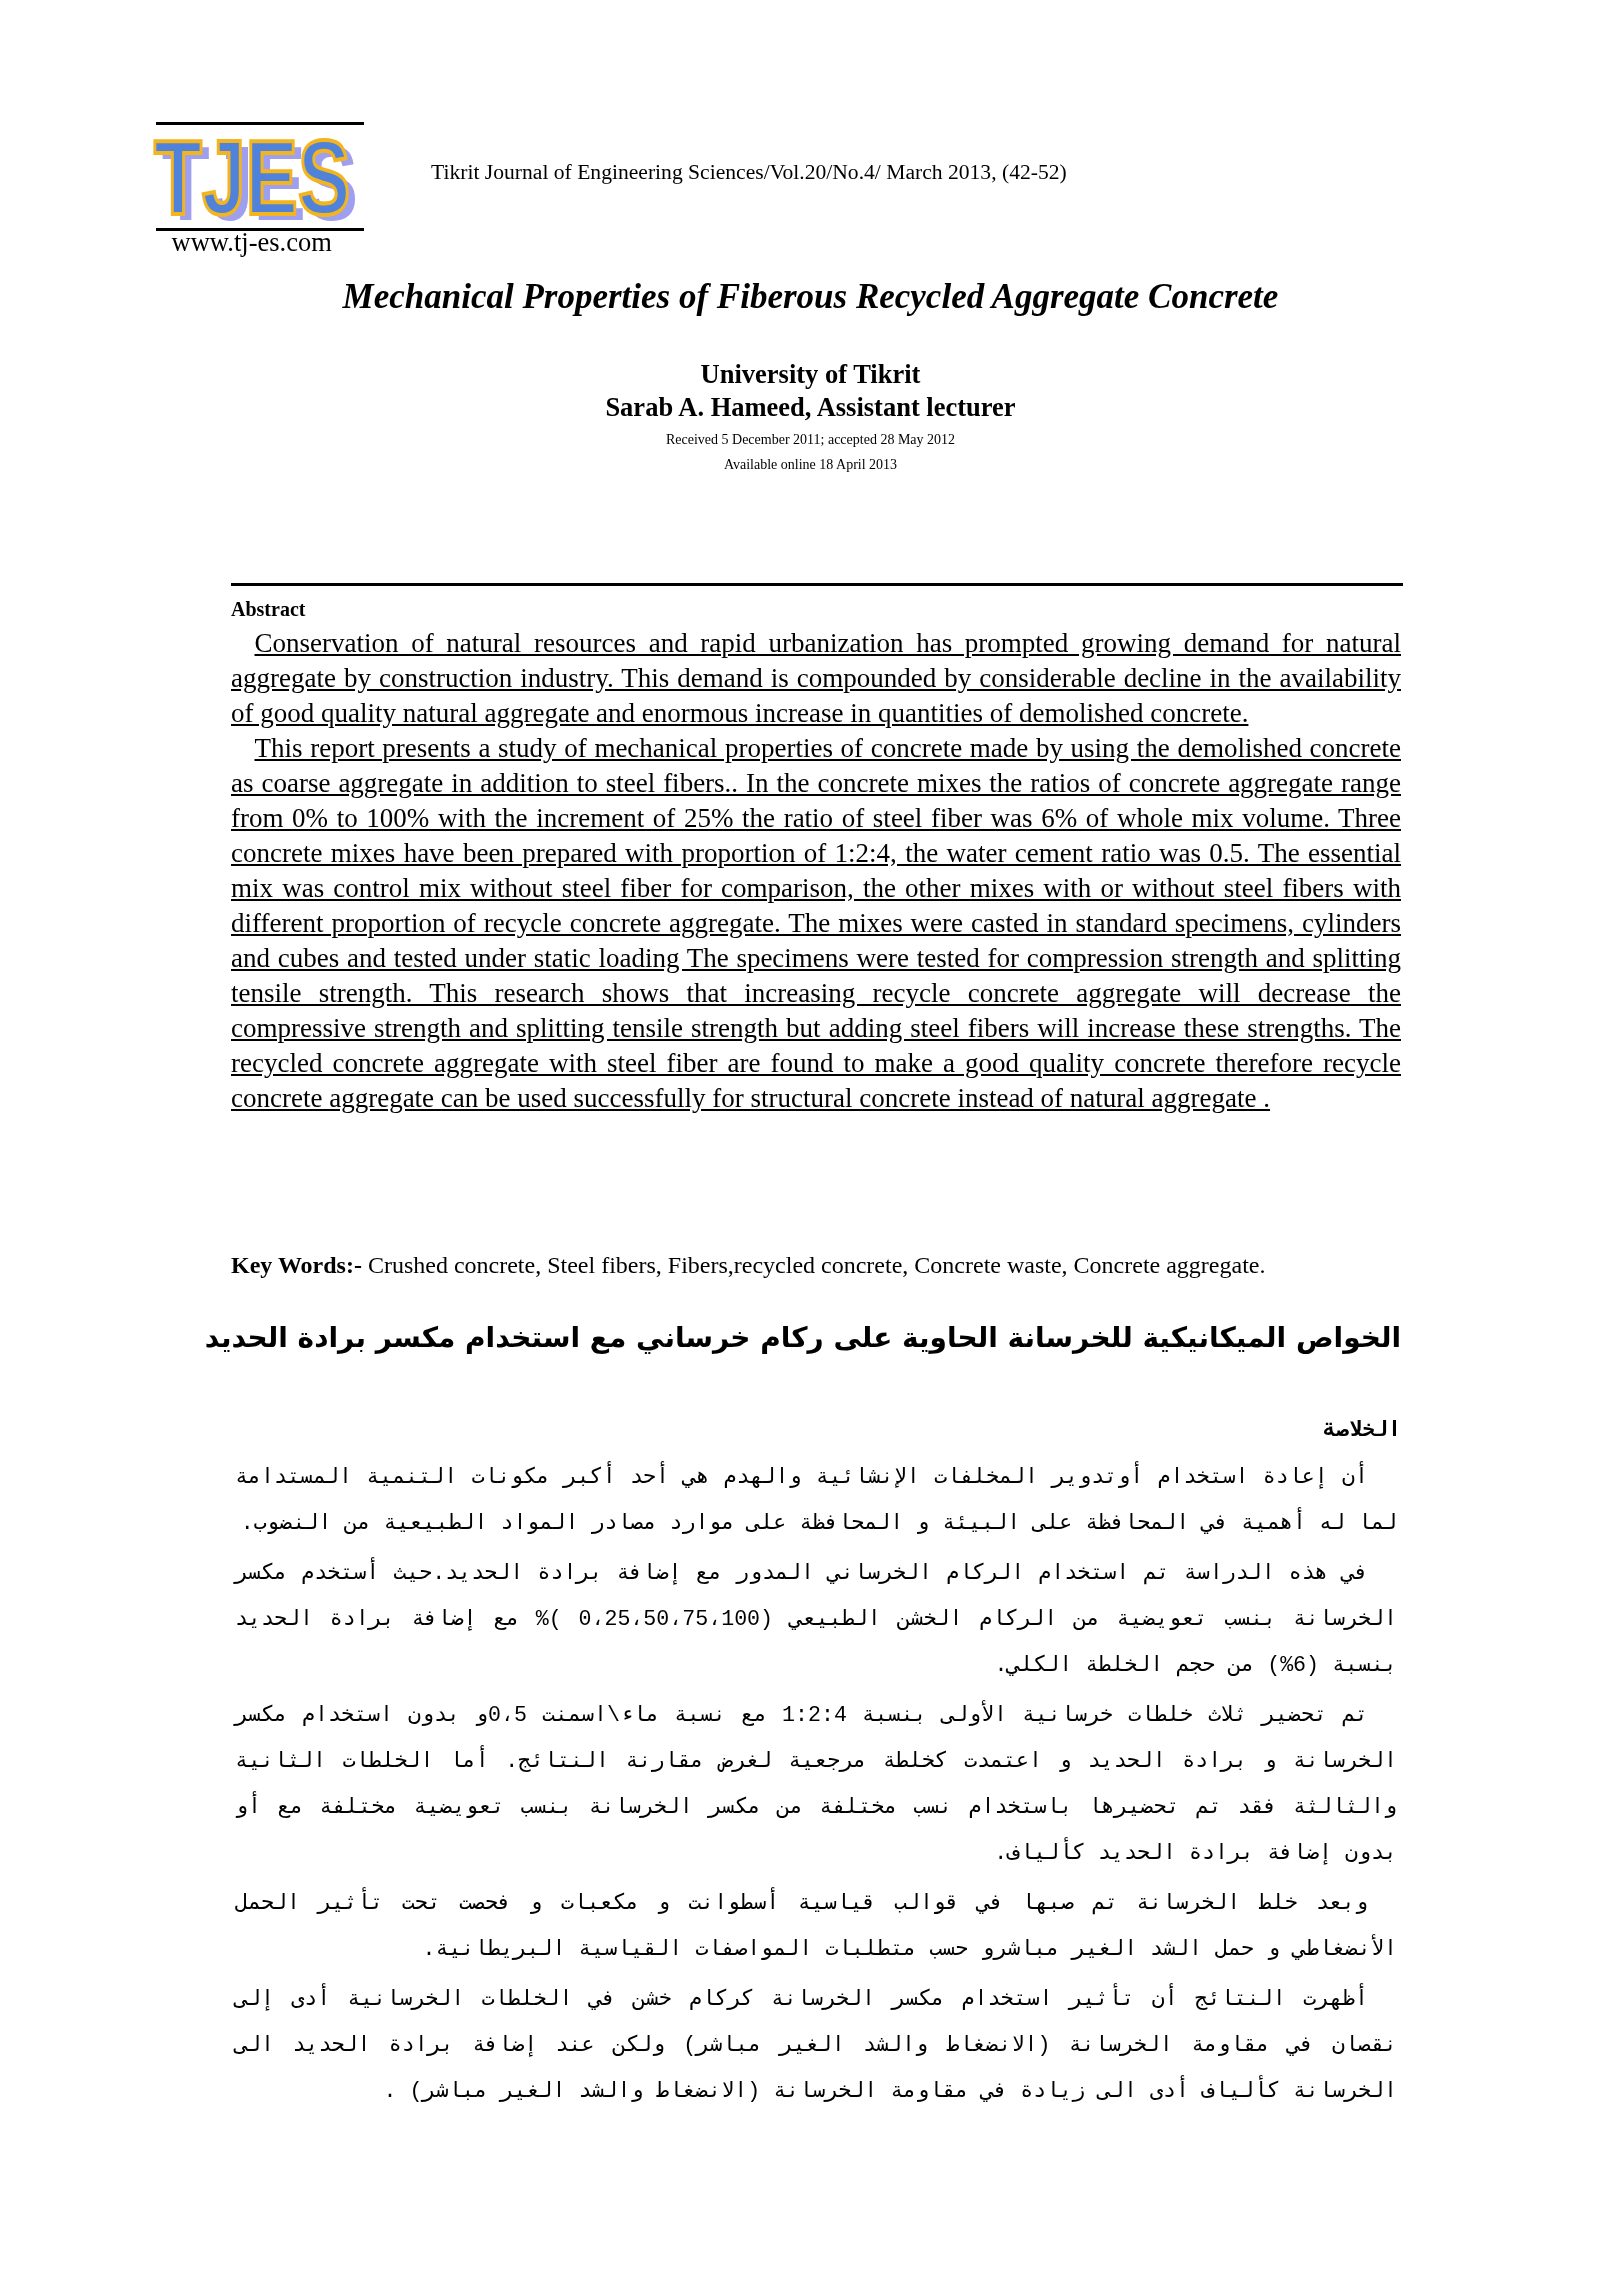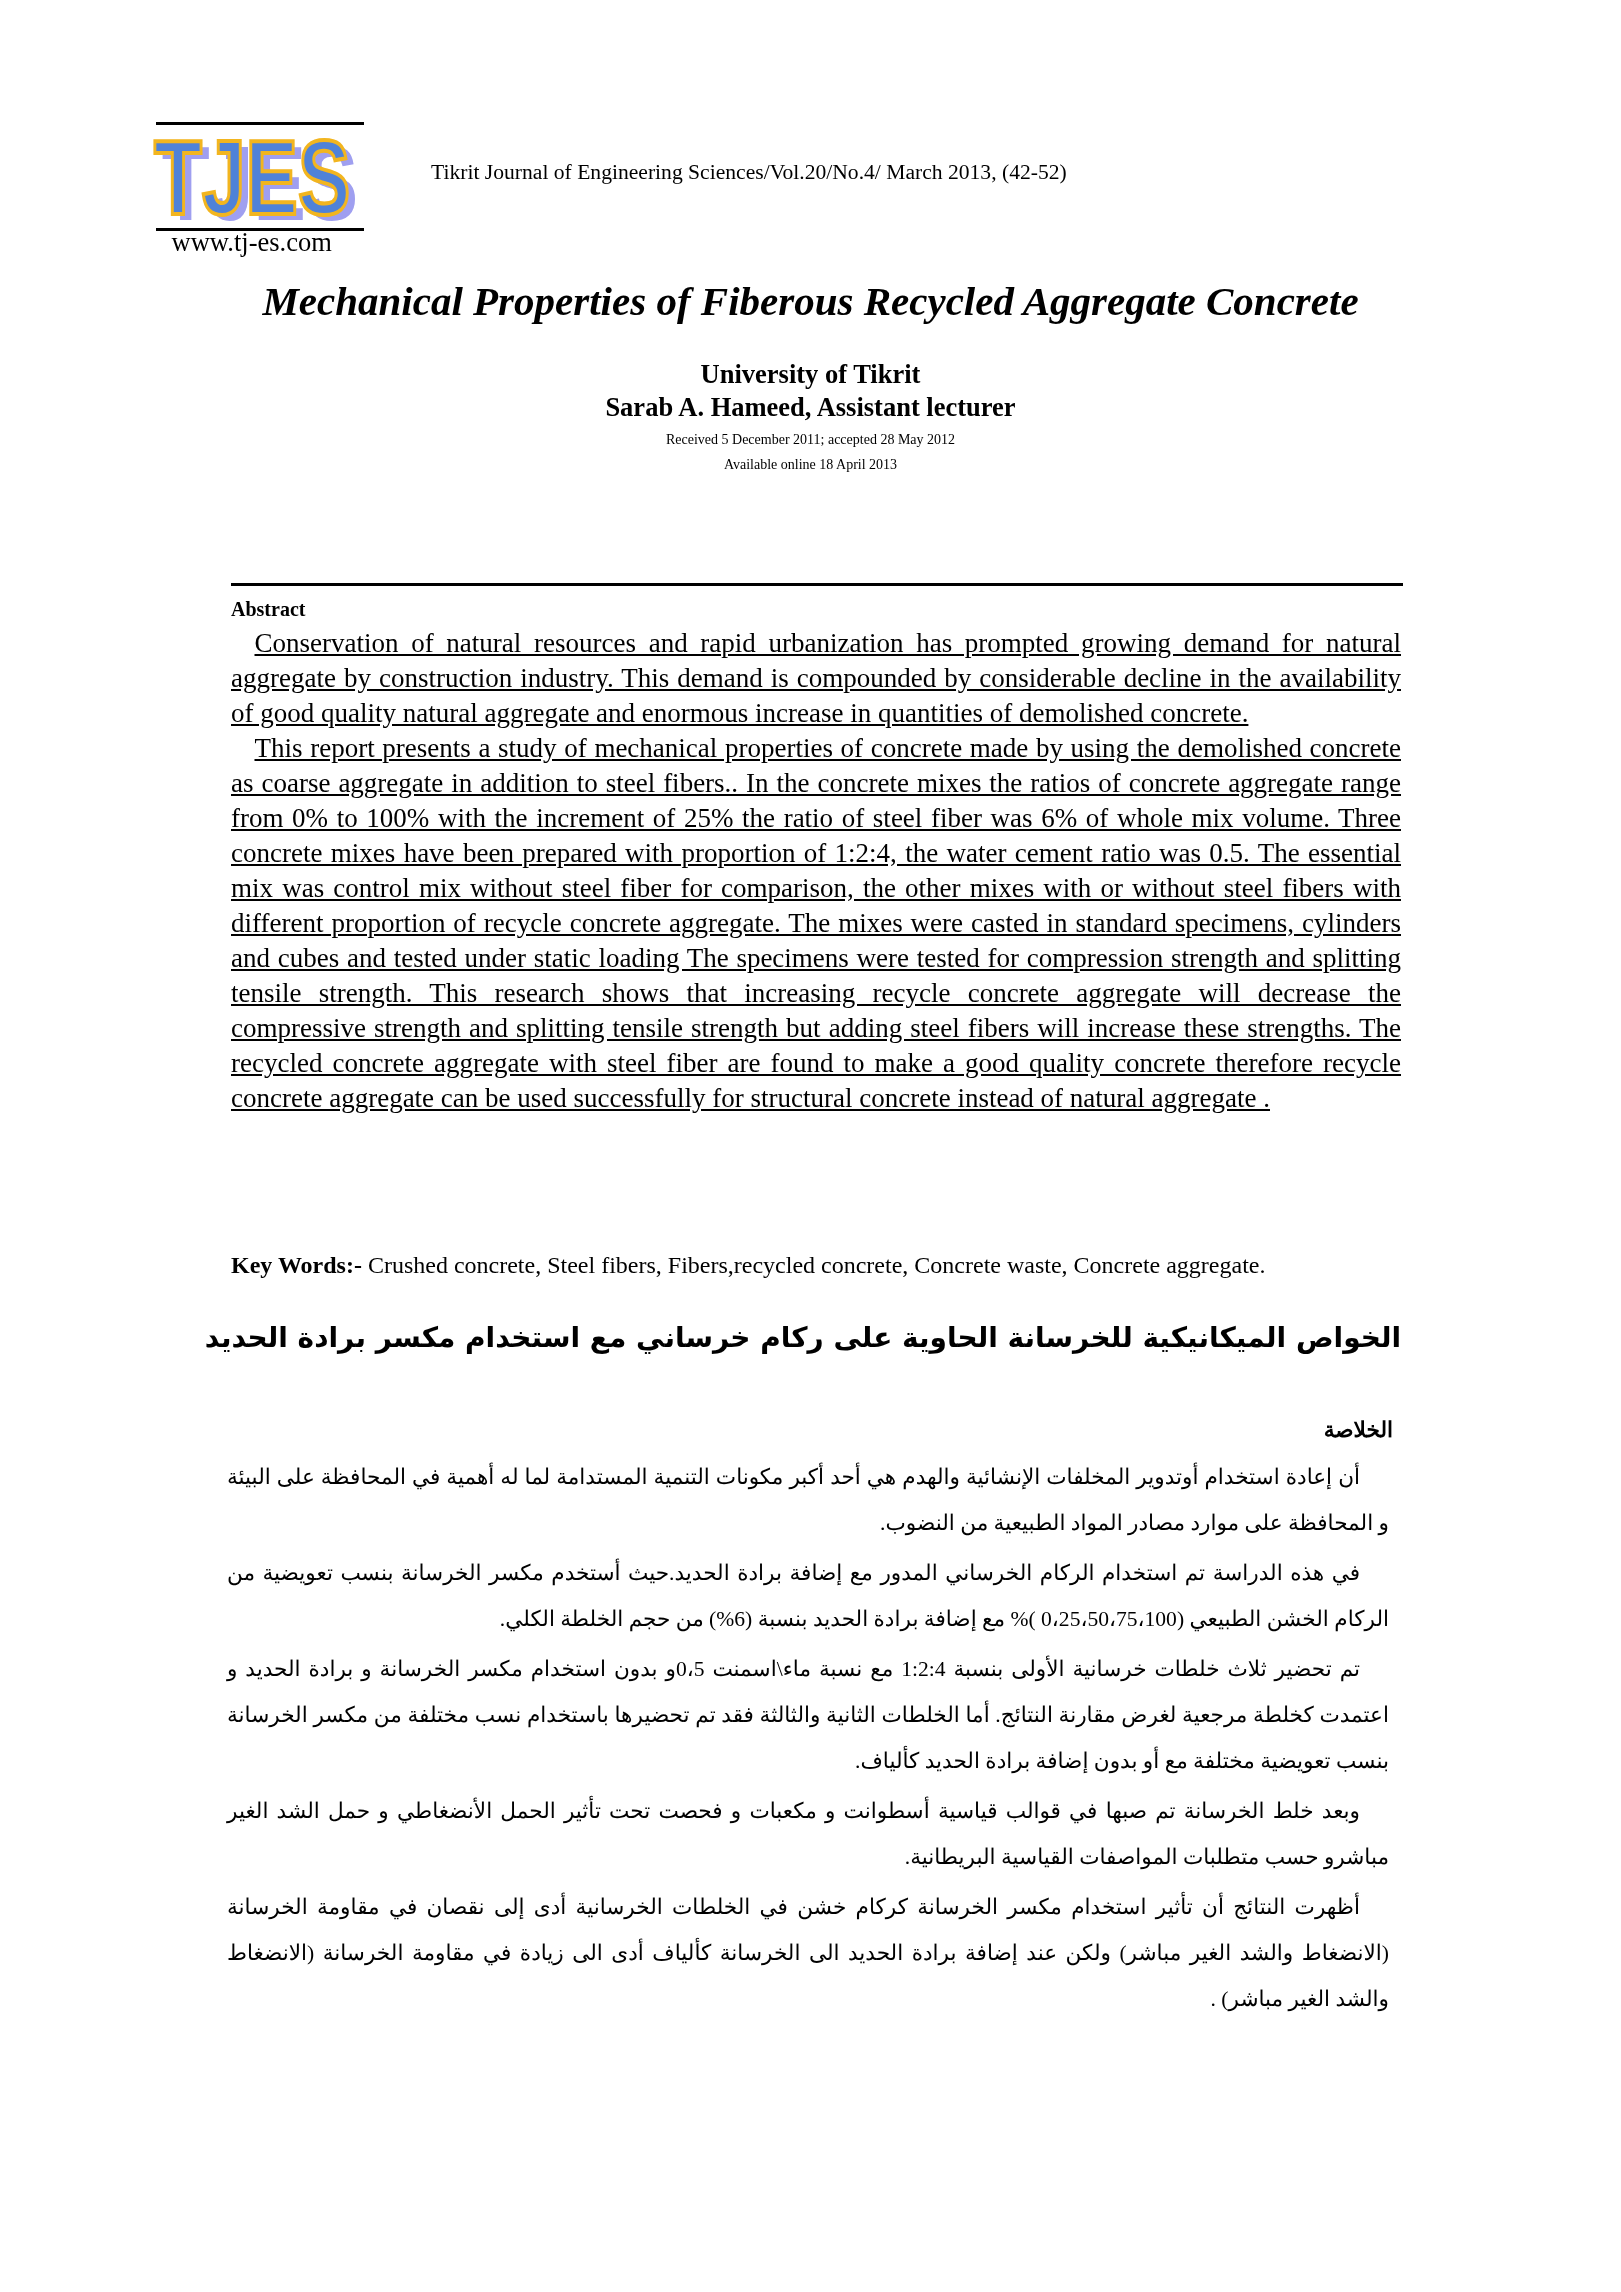--- a/index.html
+++ b/index.html
@@ -16,21 +16,21 @@
   .logo .url {
     position: absolute; left: 21.6px; top: 106px; font-size: 26.5px; line-height: 29px;
     font-family: "Liberation Serif", serif; letter-spacing: 0px;
   }
   .journal-line {
     position: absolute; left: 431px; top: 160px; font-weight: normal; font-size: 21.6px;
     white-space: nowrap;
   }
   .title {
     position: absolute; left: 0; width: 1621px; top: 277px; text-align: center;
-    font-style: italic; font-weight: bold; font-size: 41px; white-space: nowrap;
+    font-style: italic; font-weight: bold; font-size: 35px; white-space: nowrap;
   }
   .author {
     position: absolute; left: 0; width: 1621px; top: 358px; text-align: center;
     font-weight: bold; font-size: 26.5px; line-height: 33px;
   }
   .dates {
     position: absolute; left: 0; width: 1621px; top: 428px; text-align: center;
     font-size: 14px; line-height: 24.5px;
   }
   .hr {
@@ -46,22 +46,22 @@
     position: absolute; left: 231px; width: 1170px; top: 1248px;
     font-size: 24px; line-height: 34px; text-align: justify;
   }
   .keywords b { font-weight: bold; }
   .arabic-title {
     position: absolute; left: 231px; width: 1170px; top: 1321px; direction: rtl;
     text-align: center; font-family: "DejaVu Sans", sans-serif; font-weight: bold; font-size: 28px;
     white-space: nowrap;
   }
   .arabic-body {
-    position: absolute; left: 223px; width: 1170px; top: 1411px; direction: rtl;
-    font-family: Liberation Serif, serif; font-size: 21.6px; line-height: 46px;
+    position: absolute; left: 231px; width: 1170px; top: 1411px; direction: rtl;
+    font-family: Liberation Mono, monospace; font-size: 21.6px; line-height: 46px;
     text-align: justify; font-weight: bold;
   }
   .arabic-body h3 { margin: 0 0 0 0; font-size: 21.6px; line-height: 39px; font-weight: bold; }
   .arabic-body p { margin: 4px; text-indent: 29px; font-weight: normal; }
 </style>
 </head>
 <body>
 
 <div class="logo">
   <div class="rule top"></div>

